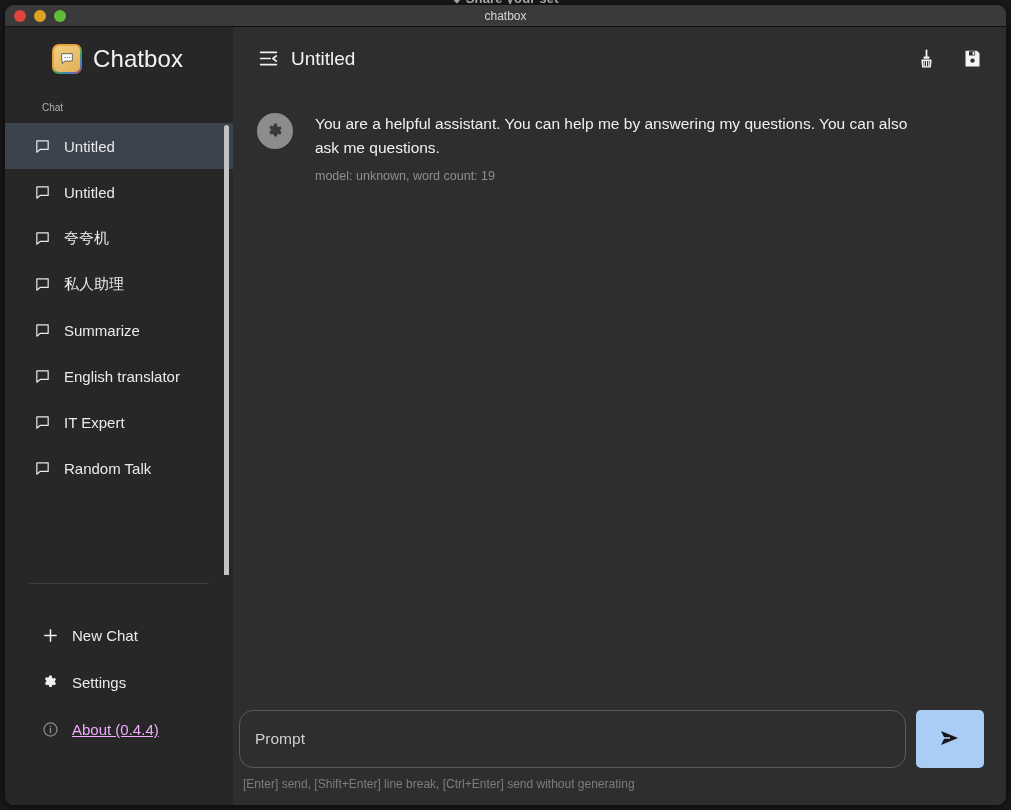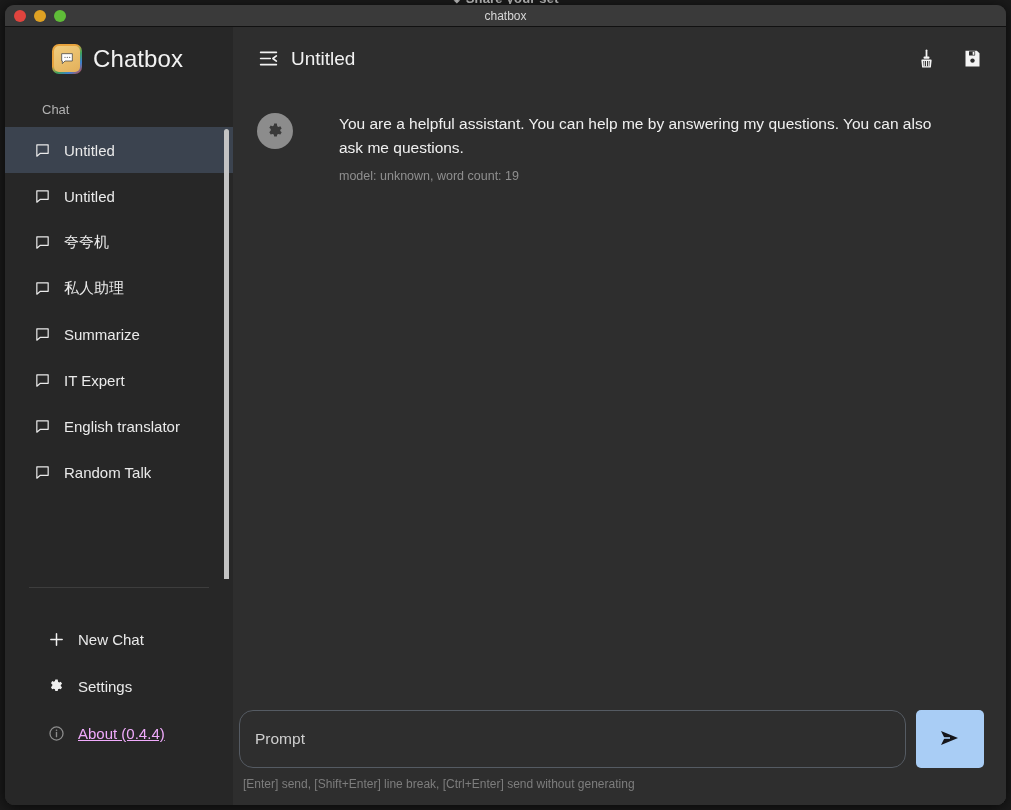--- a/index.html
+++ b/index.html
@@ -119,21 +119,21 @@
     display: flex; align-items: center; justify-content: center;
   }
   #brand-name {
     margin-left: 11px;
     font-size: 24px;
     color: #f2f2f2;
     letter-spacing: .1px;
   }
 
   #sidebar-section-label {
-    font-size: 13px;
+    font-size: 10px;
     color: #b1b1b1;
     padding: 12px 0 10px 37px;
   }
 
   #chat-list {
     flex: 1;
     overflow: hidden;
     position: relative;
     min-height: 0;
     max-height: 452px;
@@ -170,21 +170,21 @@
     background: #c3c3c3;
   }
 
   #sidebar-divider {
     height: 1px;
     background: #3d3d3d;
     margin: 8px 24px 0 24px;
   }
 
   #sidebar-footer {
-    padding: 28px 0 26px 14px;
+    padding: 28px 0 26px 8px;
   }
   .footer-item {
     height: 47px;
     display: flex;
     align-items: center;
     padding-left: 28px;
     cursor: default;
   }
   .footer-item .fi-icon {
     width: 18px; height: 18px;
@@ -243,21 +243,20 @@
   #messages {
     flex: 1;
     overflow: hidden;
     padding: 12px 0 0 0;
     min-height: 0;
   }
 
   .message {
     display: flex;
     padding: 10px 30px 10px 24px;
-    gap: 24px;
   }
   .msg-avatar {
     width: 36px; height: 36px;
     border-radius: 50%;
     background: #8c8c8c;
     flex-shrink: 0;
     display: flex; align-items: center; justify-content: center;
     margin-top: 1px;
   }
   .msg-body {
@@ -414,30 +413,30 @@
             <span class="ci-label">Summarize</span>
           </div>
 
 
           <div class="chat-item">
             <span class="ci-icon">
               <svg width="17" height="17" viewBox="0 0 24 24">
                   <path d="M4 4h16v12H9l-5 4z" fill="none" stroke="#eaeaea" stroke-width="1.7" stroke-linejoin="round"></path>
                 </svg>
             </span>
+            <span class="ci-label">English translator</span>
+          </div>
+
+          <div class="chat-item">
+            <span class="ci-icon">
+              <svg width="17" height="17" viewBox="0 0 24 24">
+                  <path d="M4 4h16v12H9l-5 4z" fill="none" stroke="#eaeaea" stroke-width="1.7" stroke-linejoin="round"></path>
+                </svg>
+            </span>
             <span class="ci-label">IT Expert</span>
-          </div>
-
-          <div class="chat-item">
-            <span class="ci-icon">
-              <svg width="17" height="17" viewBox="0 0 24 24">
-                  <path d="M4 4h16v12H9l-5 4z" fill="none" stroke="#eaeaea" stroke-width="1.7" stroke-linejoin="round"></path>
-                </svg>
-            </span>
-            <span class="ci-label">English translator</span>
           </div>
 
           <div class="chat-item">
             <span class="ci-icon">
               <svg width="17" height="17" viewBox="0 0 24 24">
                   <path d="M4 4h16v12H9l-5 4z" fill="none" stroke="#eaeaea" stroke-width="1.7" stroke-linejoin="round"></path>
                 </svg>
             </span>
             <span class="ci-label">Random Talk</span>
           </div>

